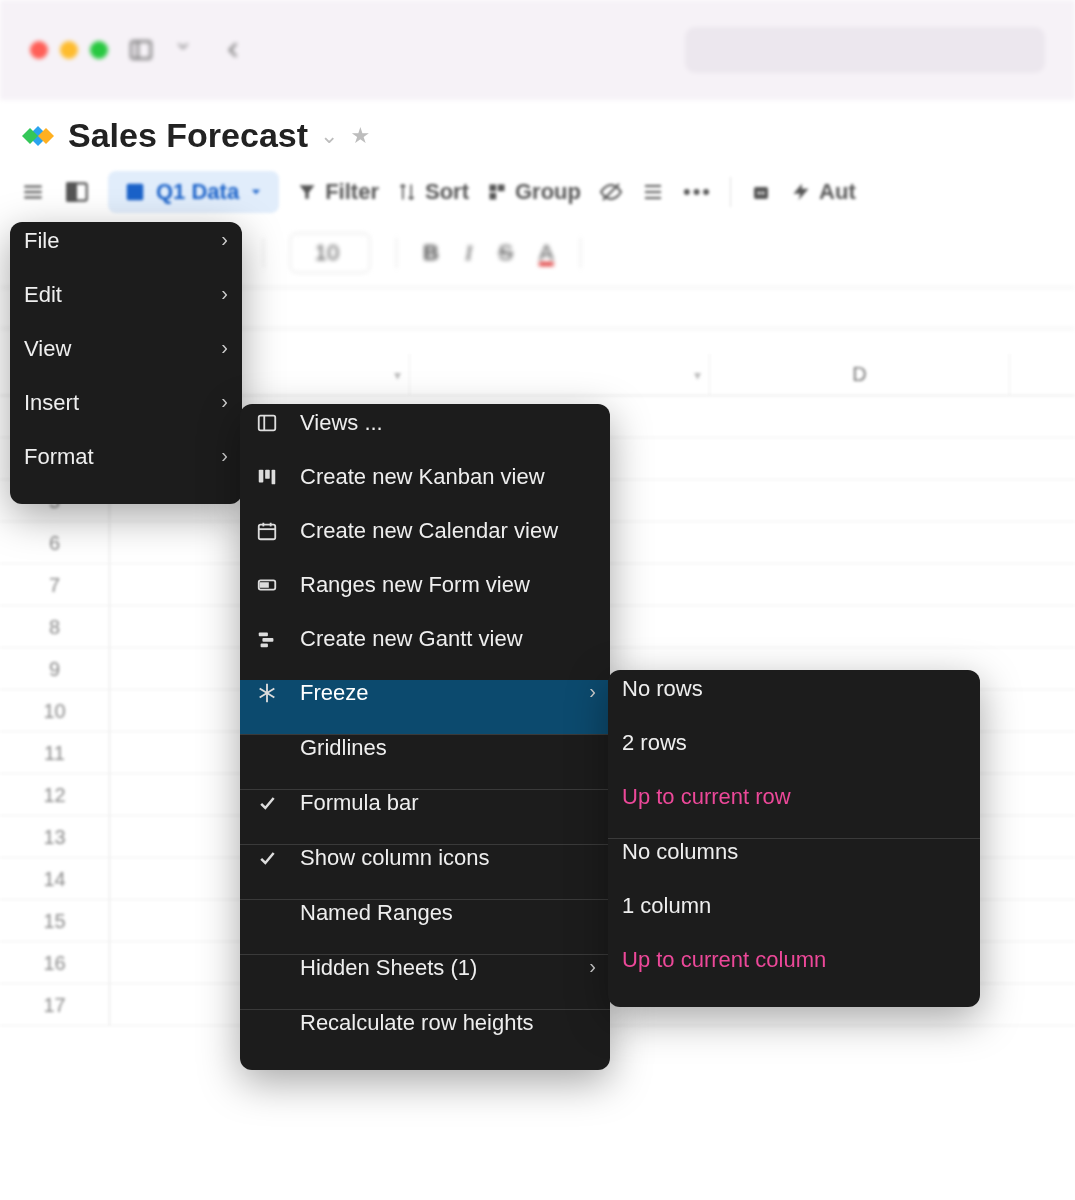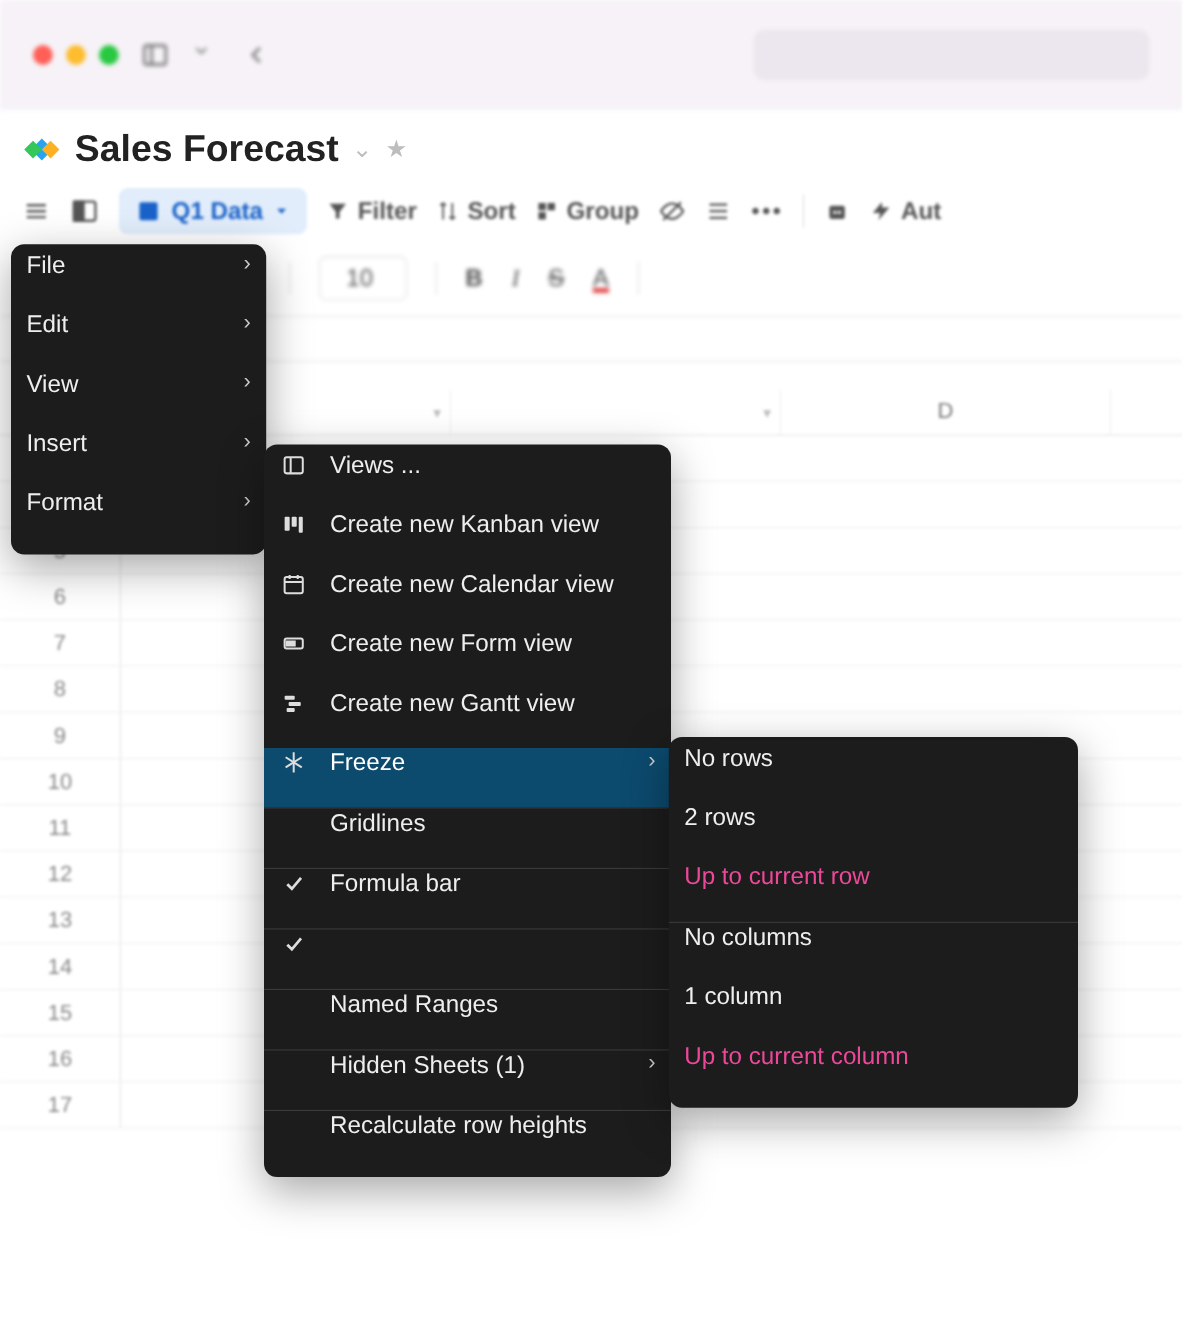--- a/index.html
+++ b/index.html
@@ -325,21 +325,21 @@
       </span>
       <span class="lbl">Create new Calendar view</span>
     </div>
   <div class="mi">
       <span class="iconcell">
         <svg viewBox="0 0 24 24" width="22" height="22" fill="none" stroke="currentColor" stroke-width="2">
           <rect x="3" y="7" width="18" height="10" rx="2"></rect>
           <rect x="5" y="10" width="8" height="4" fill="currentColor"></rect>
         </svg>
       </span>
-      <span class="lbl">Create new Form view</span>
+      <span class="lbl">Ranges new Form view</span>
     </div>
   <div class="mi">
       <span class="iconcell">
         <svg viewBox="0 0 24 24" width="22" height="22" fill="currentColor">
           <rect x="3" y="5" width="10" height="4" rx="1"></rect>
           <rect x="7" y="11" width="12" height="4" rx="1"></rect>
           <rect x="5" y="17" width="8" height="4" rx="1"></rect>
         </svg>
       </span>
       <span class="lbl">Create new Gantt view</span>
@@ -369,20 +369,21 @@
       </span>
       <span class="lbl">Formula bar</span>
     </div>
   <hr>
   <div class="mi">
       <span class="iconcell">
         <svg viewBox="0 0 24 24" width="20" height="20" fill="none" stroke="currentColor" stroke-width="3">
           <polyline points="5,13 10,18 20,6"></polyline>
         </svg>
       </span>
+      <span class="lbl">Show column icons</span>
     </div>
   <hr>
   <div class="mi">
       <span class="iconcell"></span>
       <span class="lbl">Named Ranges</span>
     </div>
   <hr>
   <div class="mi">
       <span class="iconcell"></span>
       <span class="lbl">Hidden Sheets (1)</span>

